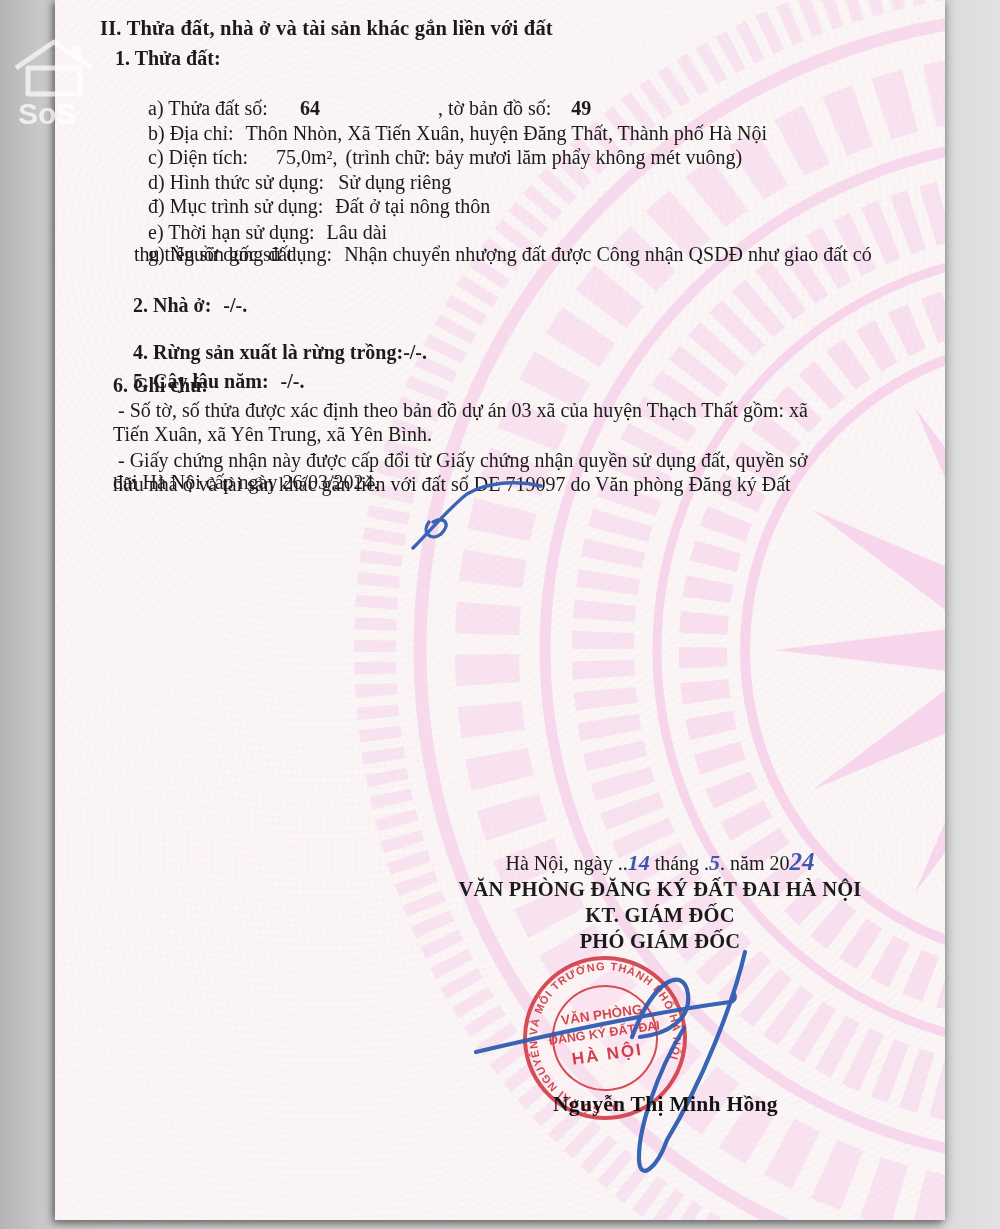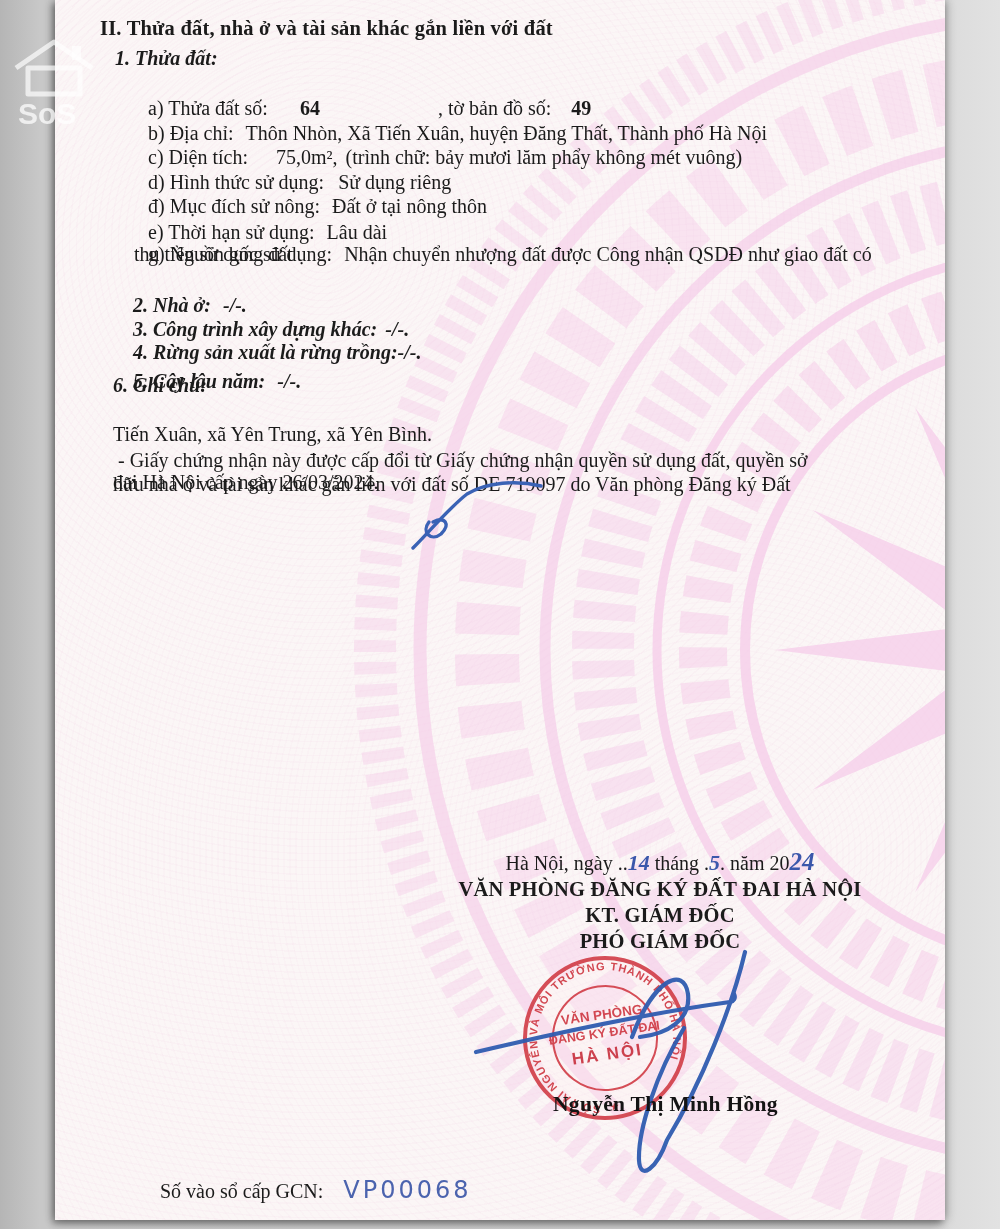--- a/index.html
+++ b/index.html
@@ -15,21 +15,21 @@
     background-color:#fbf6f6;
     background-image:
       repeating-radial-gradient(circle at 30% 20%, rgba(238,198,222,0.10) 0 1.5px, rgba(255,255,255,0) 1.5px 7px),
       repeating-radial-gradient(circle at 75% 70%, rgba(238,198,222,0.08) 0 1.5px, rgba(255,255,255,0) 1.5px 6px);
     box-shadow:0 0 10px rgba(0,0,0,0.45), -3px 4px 6px rgba(0,0,0,0.25);
     overflow:hidden;
   }
   .emblem{position:absolute;left:0;top:0;pointer-events:none;}
   .line{position:absolute;font-size:20px;line-height:24px;color:#1b1b1b;white-space:pre;}
   .b{font-weight:bold;text-align:center;}
-  .bi{font-weight:bold;font-style:italic;}
+  .bi{font-weight:bold;}
   .title{font-size:20.5px;font-weight:bold;letter-spacing:0.2px;}
   .ml8{margin-left:8px;}.ml12{margin-left:12px;}.ml14{margin-left:14px;}
   .ml20{margin-left:20px;}.ml32{margin-left:32px;}.ml48{margin-left:28px;}.ml118{margin-left:118px;}
   .right-block{position:absolute;left:430px;top:849px;width:460px;text-align:center;color:#1b1b1b;}
   .date-line{font-size:20px;line-height:25px;white-space:pre;}
   .office-line{font-size:20.5px;font-weight:bold;line-height:26px;letter-spacing:0.2px;}
   .hand{color:#3a57ab;font-style:italic;font-weight:bold;font-size:22px;}
   .hand-year{font-size:25px;}
   .signer{position:absolute;left:553px;top:1092px;font-size:21.5px;font-weight:bold;color:#141414;letter-spacing:0.3px;}
   .registry{position:absolute;left:140px;top:1153px;font-size:20px;color:#1b1b1b;white-space:pre;}
@@ -99,46 +99,44 @@
 
   <div class="line" style="left:128px;top:121px;">
     <span>c) Diện tích:</span><span class="ml48">75,0m²,</span><span class="ml8">(trình chữ: bảy mươi lăm phẩy không mét vuông)</span>
   </div>
 
   <div class="line" style="left:128px;top:146px;font-family:Liberation Serif, serif;">
     <span>d) Hình thức sử dụng:</span><span class="ml14">Sử dụng riêng</span>
   </div>
 
   <div class="line" style="left:128px;top:170px;">
-    <span>đ) Mục đích sử nông:</span><span class="ml12">Đất ở tại nông thôn</span>
+    <span>đ) Mục trình sử dụng:</span><span class="ml12">Đất ở tại nông thôn</span>
   </div>
 
   <div class="line" style="left:128px;top:196px;">
     <span>e) Thời hạn sử dụng:</span><span class="ml12">Lâu dài</span>
   </div>
 
   <div class="line" style="left:128px;top:218px;">
     <span>g) Nguồn gốc sử dụng:</span><span class="ml12">Nhận chuyển nhượng đất được Công nhận QSDĐ như giao đất có</span>
   </div>
   <div class="line" style="left:134px;top:242px;">thu tiền sử dụng đất</div>
 
   <div class="line" style="left:113px;top:269px;">
     <span class="bi">2. Nhà ở:</span><span class="bi ml12">-/-.</span>
   </div>
-  <div class="line" style="left:113px;top:293px;">
-    <span class="bi">3. Công trình xây dựng khác:</span><span class="bi ml8">-/-.</span>
-  </div>
   <div class="line" style="left:113px;top:316px;">
     <span class="bi">4. Rừng sản xuất là rừng trồng:</span><span class="bi">-/-.</span>
   </div>
   <div class="line" style="left:113px;top:345px;">
     <span class="bi">5. Cây lâu năm:</span><span class="bi ml12">-/-.</span>
   </div>
   <div class="line bi" style="left:113px;top:373px;">6. Ghi chú:</div>
 
+  <div class="line" style="left:118px;top:398px;">- Số tờ, số thửa được xác định theo bản đồ dự án 03 xã của huyện Thạch Thất gồm: xã</div>
   <div class="line" style="left:113px;top:422px;">Tiến Xuân, xã Yên Trung, xã Yên Bình.</div>
   <div class="line" style="left:118px;top:448px;">- Giấy chứng nhận này được cấp đổi từ Giấy chứng nhận quyền sử dụng đất, quyền sở</div>
   <div class="line" style="left:113px;top:472px;">hữu nhà ở và tài sản khác gắn liền với đất số DE 719097 do Văn phòng Đăng ký Đất</div>
   <div class="line" style="left:113px;top:470px;">đai Hà Nội cấp ngày 26/03/2024.</div>
 
   <svg class="penmark" width="150" height="80" viewBox="0 0 150 80">
     <g fill="none" stroke="#3a62b5" stroke-width="3.4" stroke-linecap="round">
       <path d="M10 68 C 28 50, 46 28, 64 14 C 84 2, 114 0, 138 6"></path>
       <path d="M30 42 C 42 36, 48 44, 38 54 C 28 62, 18 52, 26 42"></path>
     </g>
@@ -169,17 +167,14 @@
   <svg class="signature" width="310" height="255" viewBox="0 0 310 255">
     <g fill="none" stroke="#2f5cb0" stroke-width="4.2" stroke-linecap="round" opacity="0.95">
       <path d="M 14 110 C 90 92, 180 72, 268 60 C 272 59, 274 56, 272 52"></path>
       <path d="M 170 95 C 192 36, 222 24, 226 52 C 229 78, 205 92, 178 95"></path>
       <path d="M 283 10 C 270 65, 240 140, 205 198 C 195 226, 178 240, 177 218 C 176 188, 194 132, 222 86"></path>
     </g>
   </svg>
 
   <div class="signer">Nguyễn Thị Minh Hồng</div>
 
-  <div class="registry">
-    <span>Số vào sổ cấp GCN:</span><span class="registry-value">VP00068</span>
-  </div>
 
 </div>
 
 </body></html>

